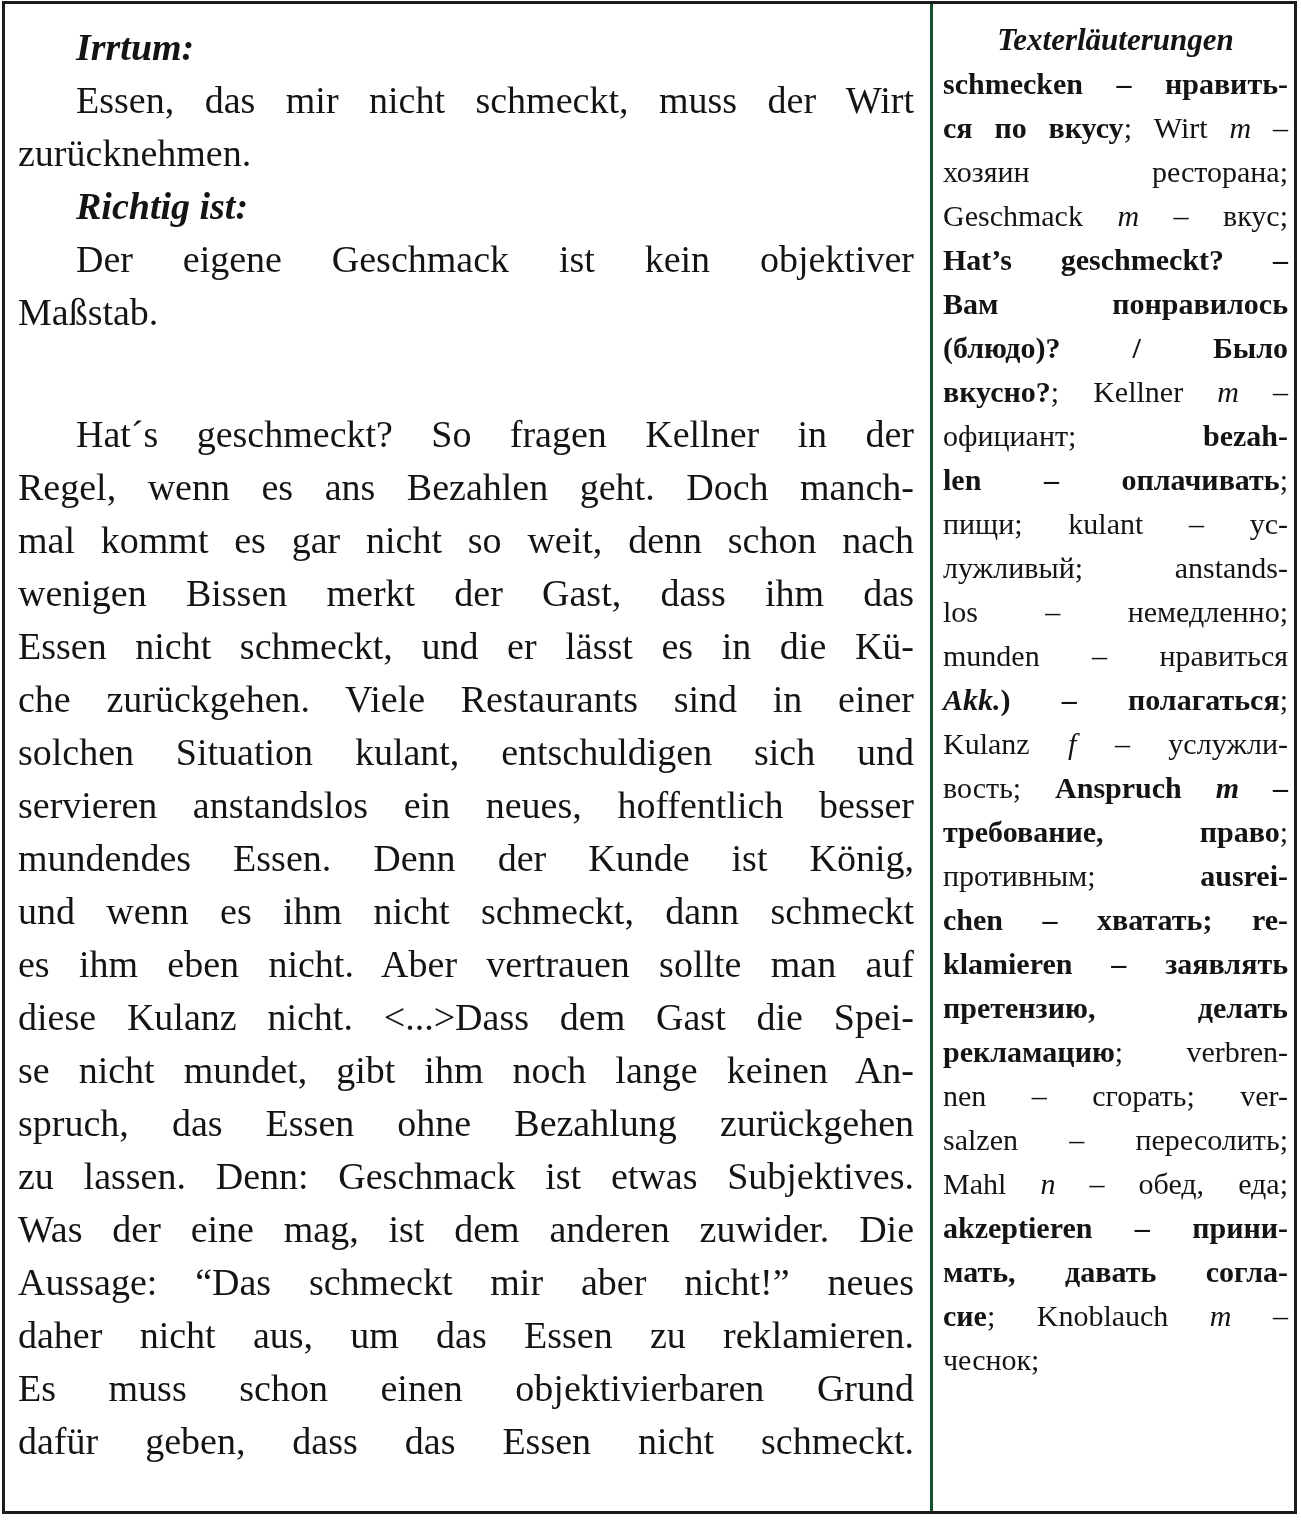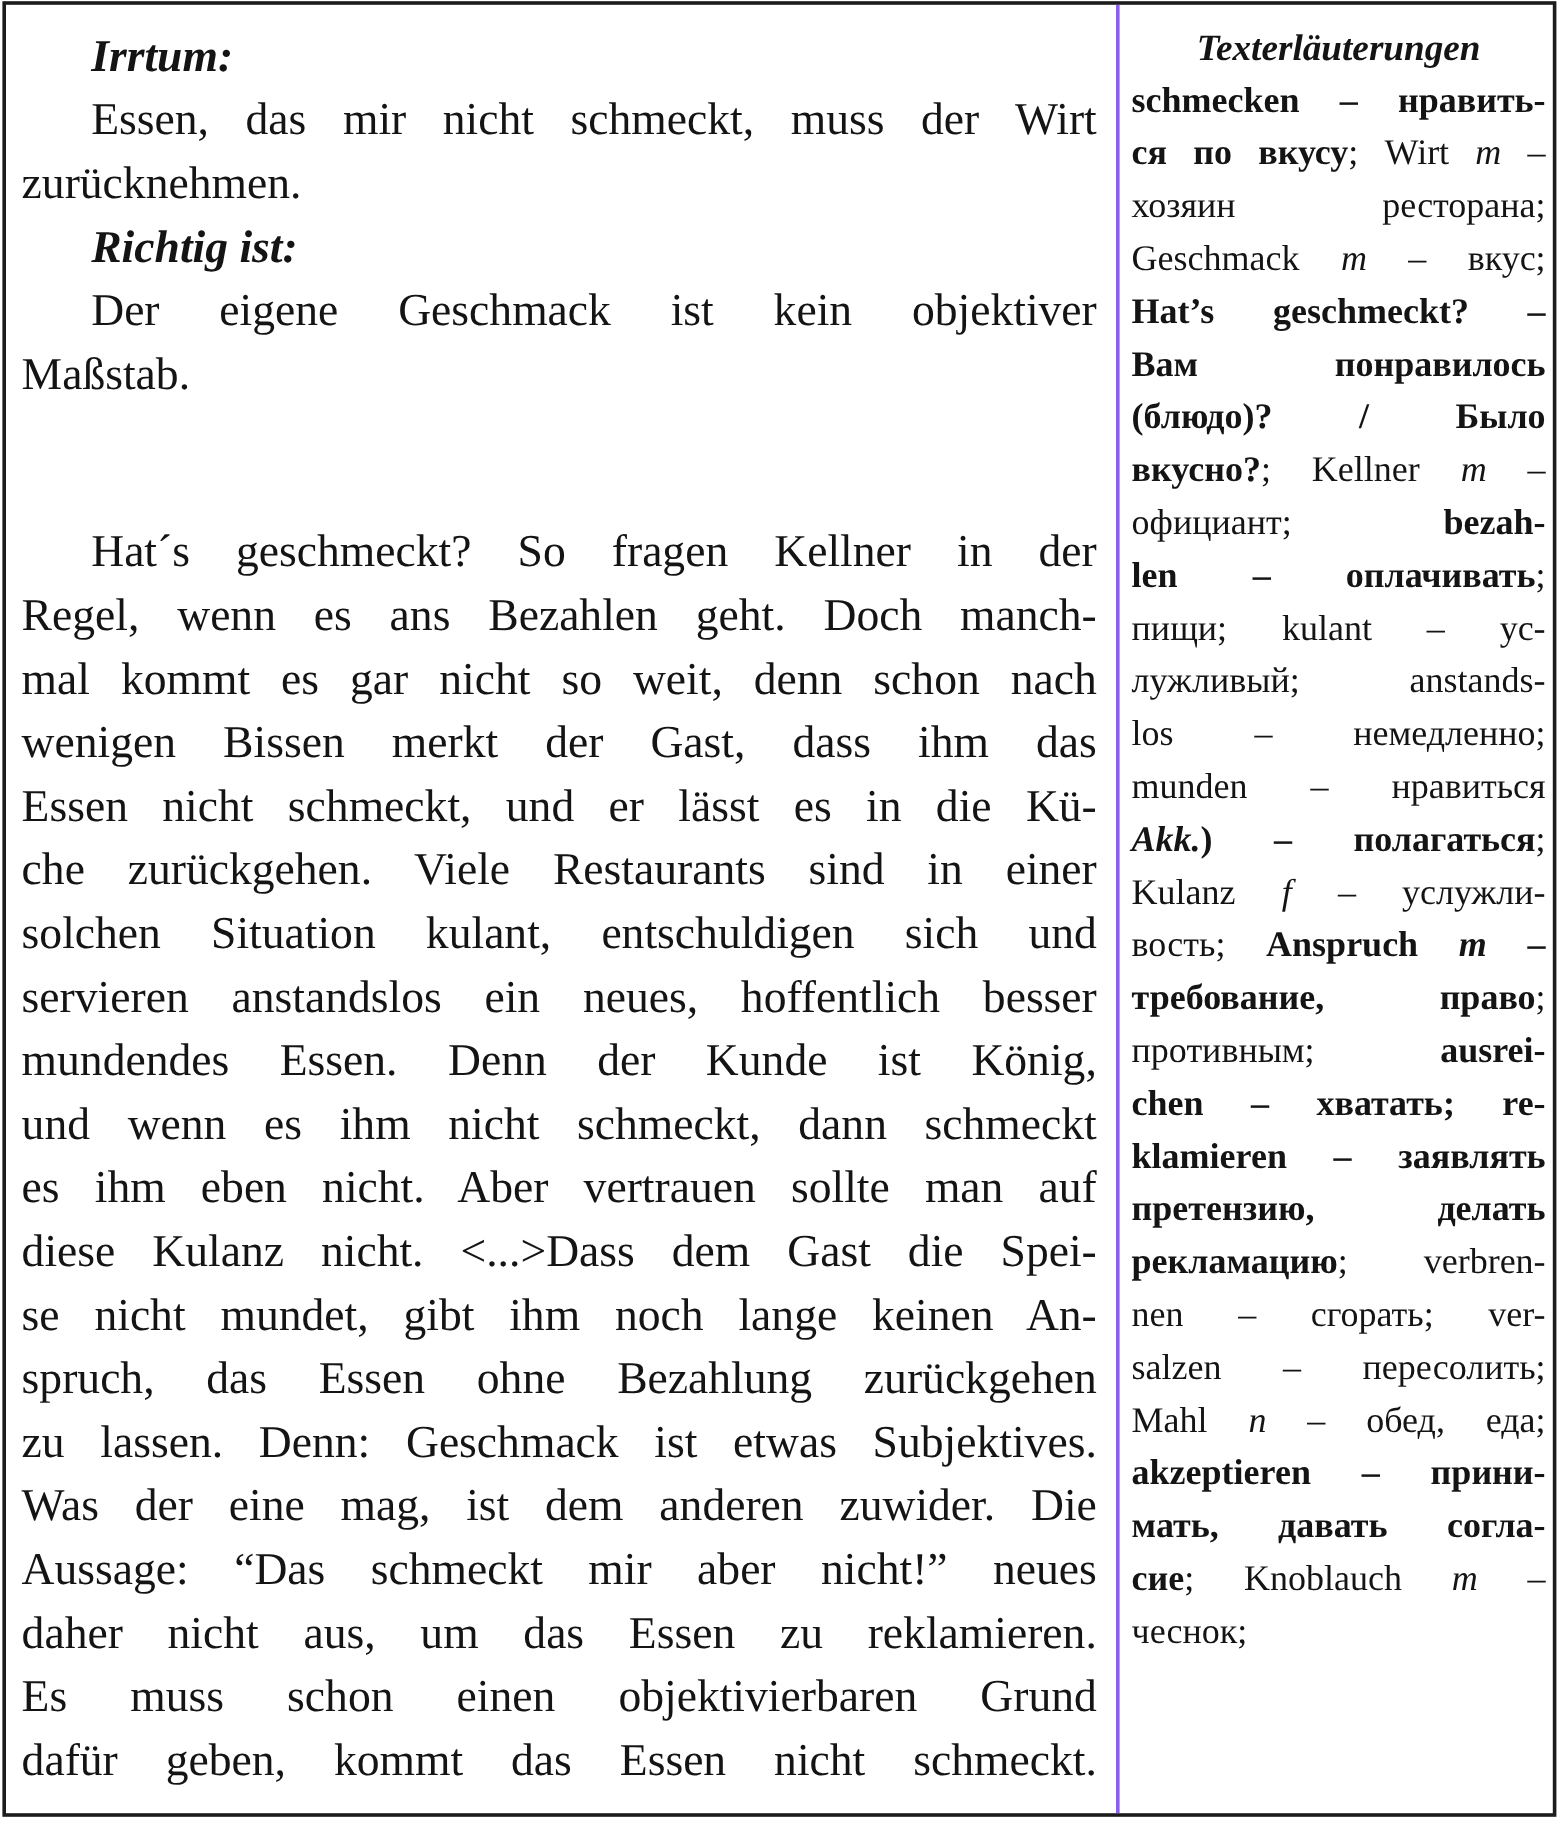--- a/index.html
+++ b/index.html
@@ -22,34 +22,34 @@
     right: 4px;
     bottom: 7px;
     border: 3px solid #1c1c1c;
     display: flex;
     box-sizing: border-box;
     overflow: hidden;
   }
   .left-col {
     width: 928px;
     box-sizing: border-box;
-    border-right: 3px solid #8b5cf6;
+    border-right: 3px solid #14532d;
     padding: 17px 16px 0 13px;
     font-size: 38px;
     line-height: 53px;
   }
   .right-col {
     flex: 1;
     box-sizing: border-box;
     padding: 14px 6px 0 10px;
     font-size: 30px;
     line-height: 44px;
   }
   .body-paragraph {
-    margin-top: 95px;
+    margin-top: 69px;
   }
   .glossary-title {
     font-weight: 700;
     font-style: italic;
     text-align: center;
     font-size: 31px;
     line-height: 44px;
     white-space: nowrap;
   }
   
@@ -94,21 +94,21 @@
           <div class="tl a-j"><span class="s-r">und wenn es ihm nicht schmeckt, dann schmeckt</span></div>
           <div class="tl a-j"><span class="s-r">es ihm eben nicht. Aber vertrauen sollte man auf</span></div>
           <div class="tl a-j"><span class="s-r">diese Kulanz nicht. &lt;...&gt;Dass dem Gast die Spei-</span></div>
           <div class="tl a-j"><span class="s-r">se nicht mundet, gibt ihm noch lange keinen An-</span></div>
           <div class="tl a-j"><span class="s-r">spruch, das Essen ohne Bezahlung zurückgehen</span></div>
           <div class="tl a-j"><span class="s-r">zu lassen. Denn: Geschmack ist etwas Subjektives.</span></div>
           <div class="tl a-j"><span class="s-r">Was der eine mag, ist dem anderen zuwider. Die</span></div>
           <div class="tl a-j"><span class="s-r">Aussage: “Das schmeckt mir aber nicht!” neues</span></div>
           <div class="tl a-j"><span class="s-r">daher nicht aus, um das Essen zu reklamieren.</span></div>
           <div class="tl a-j"><span class="s-r">Es muss schon einen objektivierbaren Grund</span></div>
-          <div class="tl a-j"><span class="s-r">dafür geben, kommt das Essen nicht schmeckt.</span></div>
+          <div class="tl a-j"><span class="s-r">dafür geben, dass das Essen nicht schmeckt.</span></div>
         </div>
     </div>
     <div class="right-col">
       <div class="glossary-title">Texterläuterungen</div>
       <div class="glossary-lines">
           <div class="tl a-j"><span class="s-b">schmecken – нравить-</span></div>
           <div class="tl a-j"><span class="s-b">ся по вкусу</span><span class="s-r">; Wirt </span><span class="s-i">m</span><span class="s-r"> –</span></div>
           <div class="tl a-j"><span class="s-r">хозяин ресторана;</span></div>
           <div class="tl a-j"><span class="s-r">Geschmack </span><span class="s-i">m</span><span class="s-r"> – вкус;</span></div>
           <div class="tl a-j"><span class="s-b">Hat’s geschmeckt? –</span></div>

